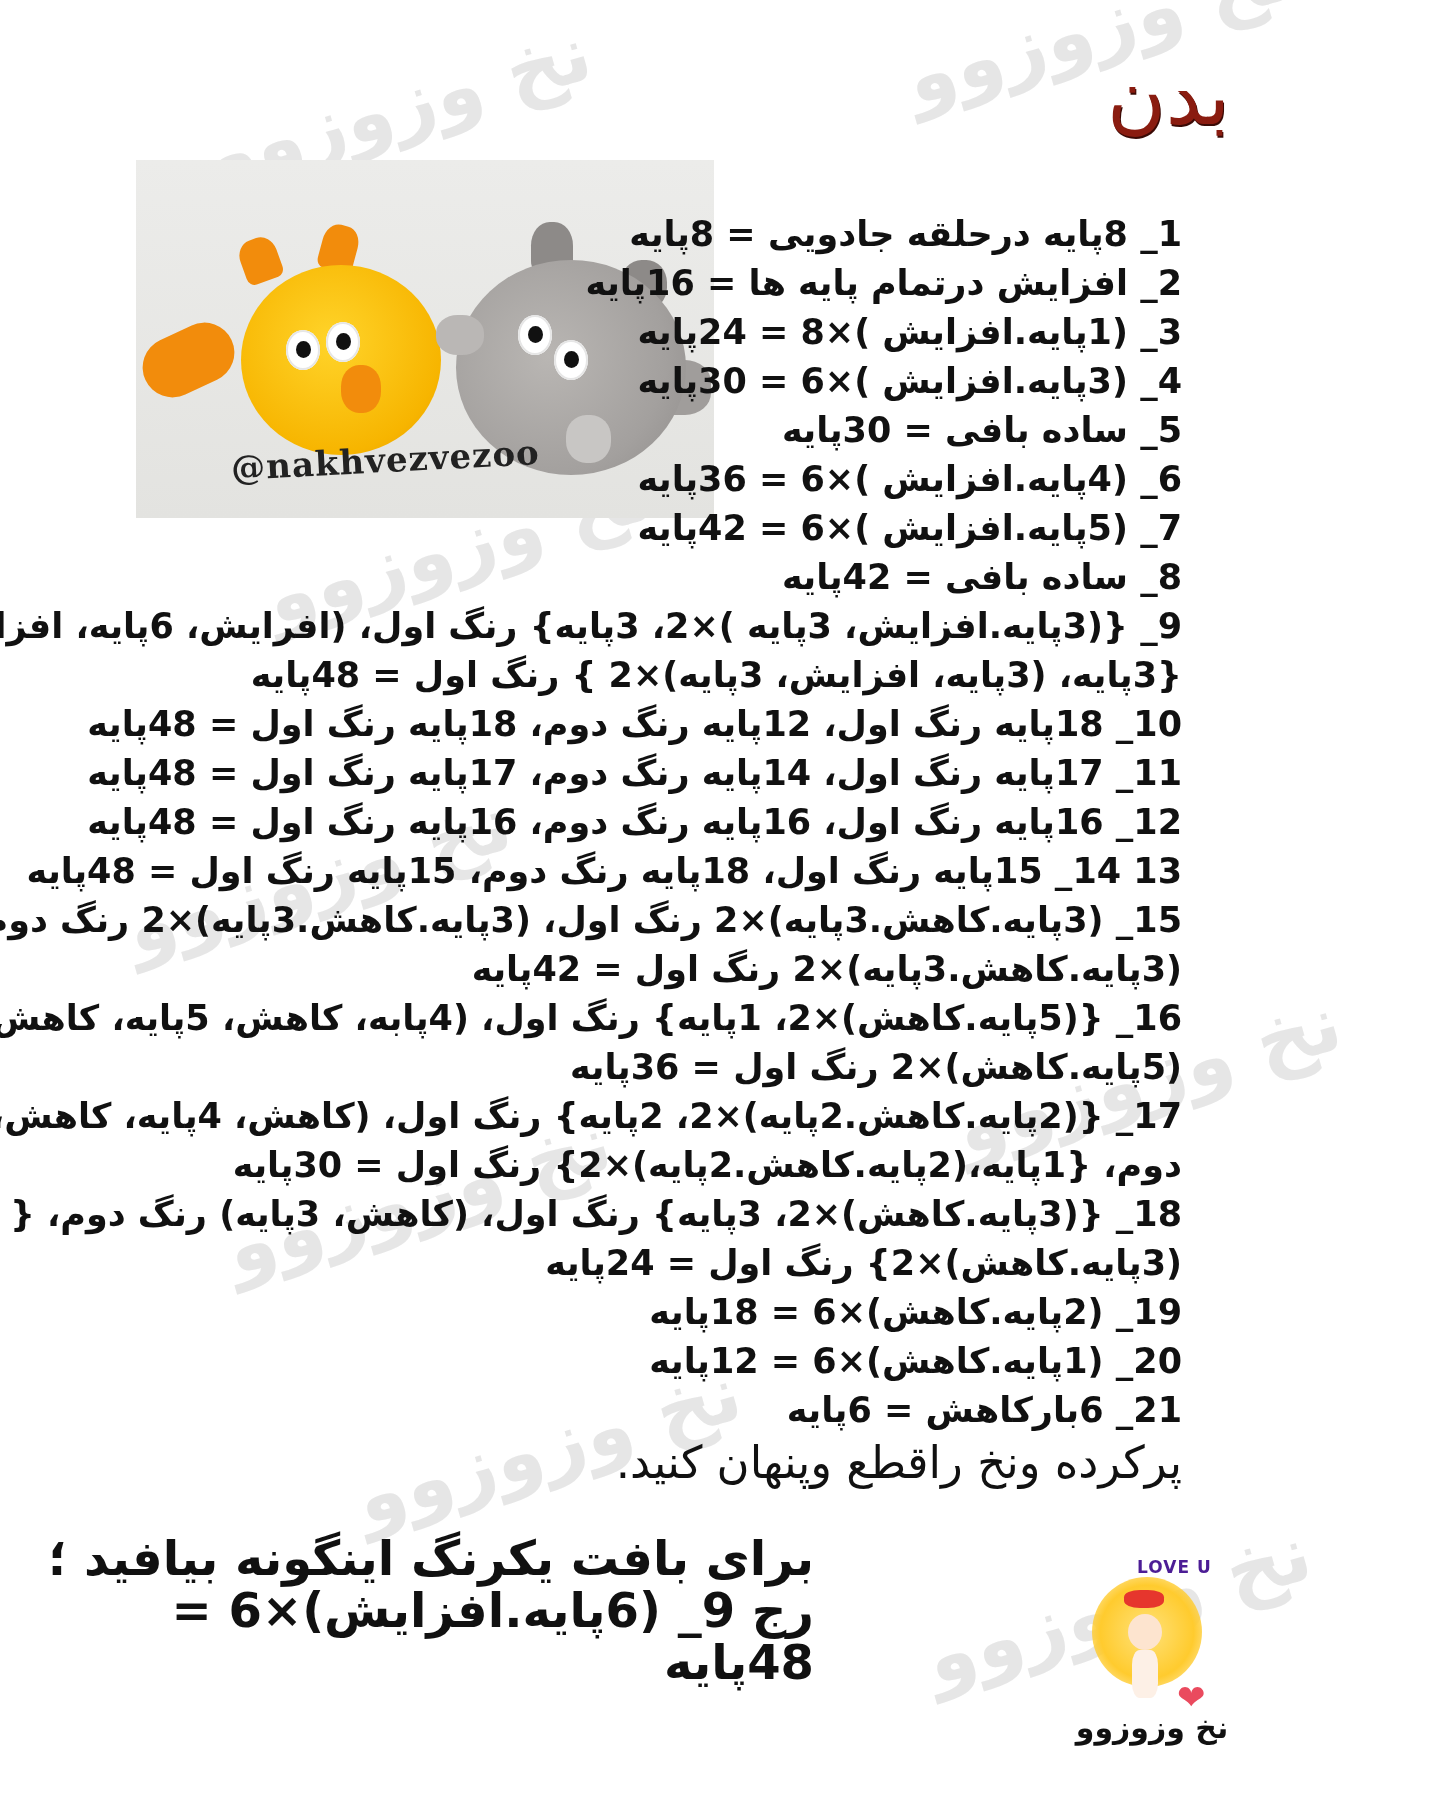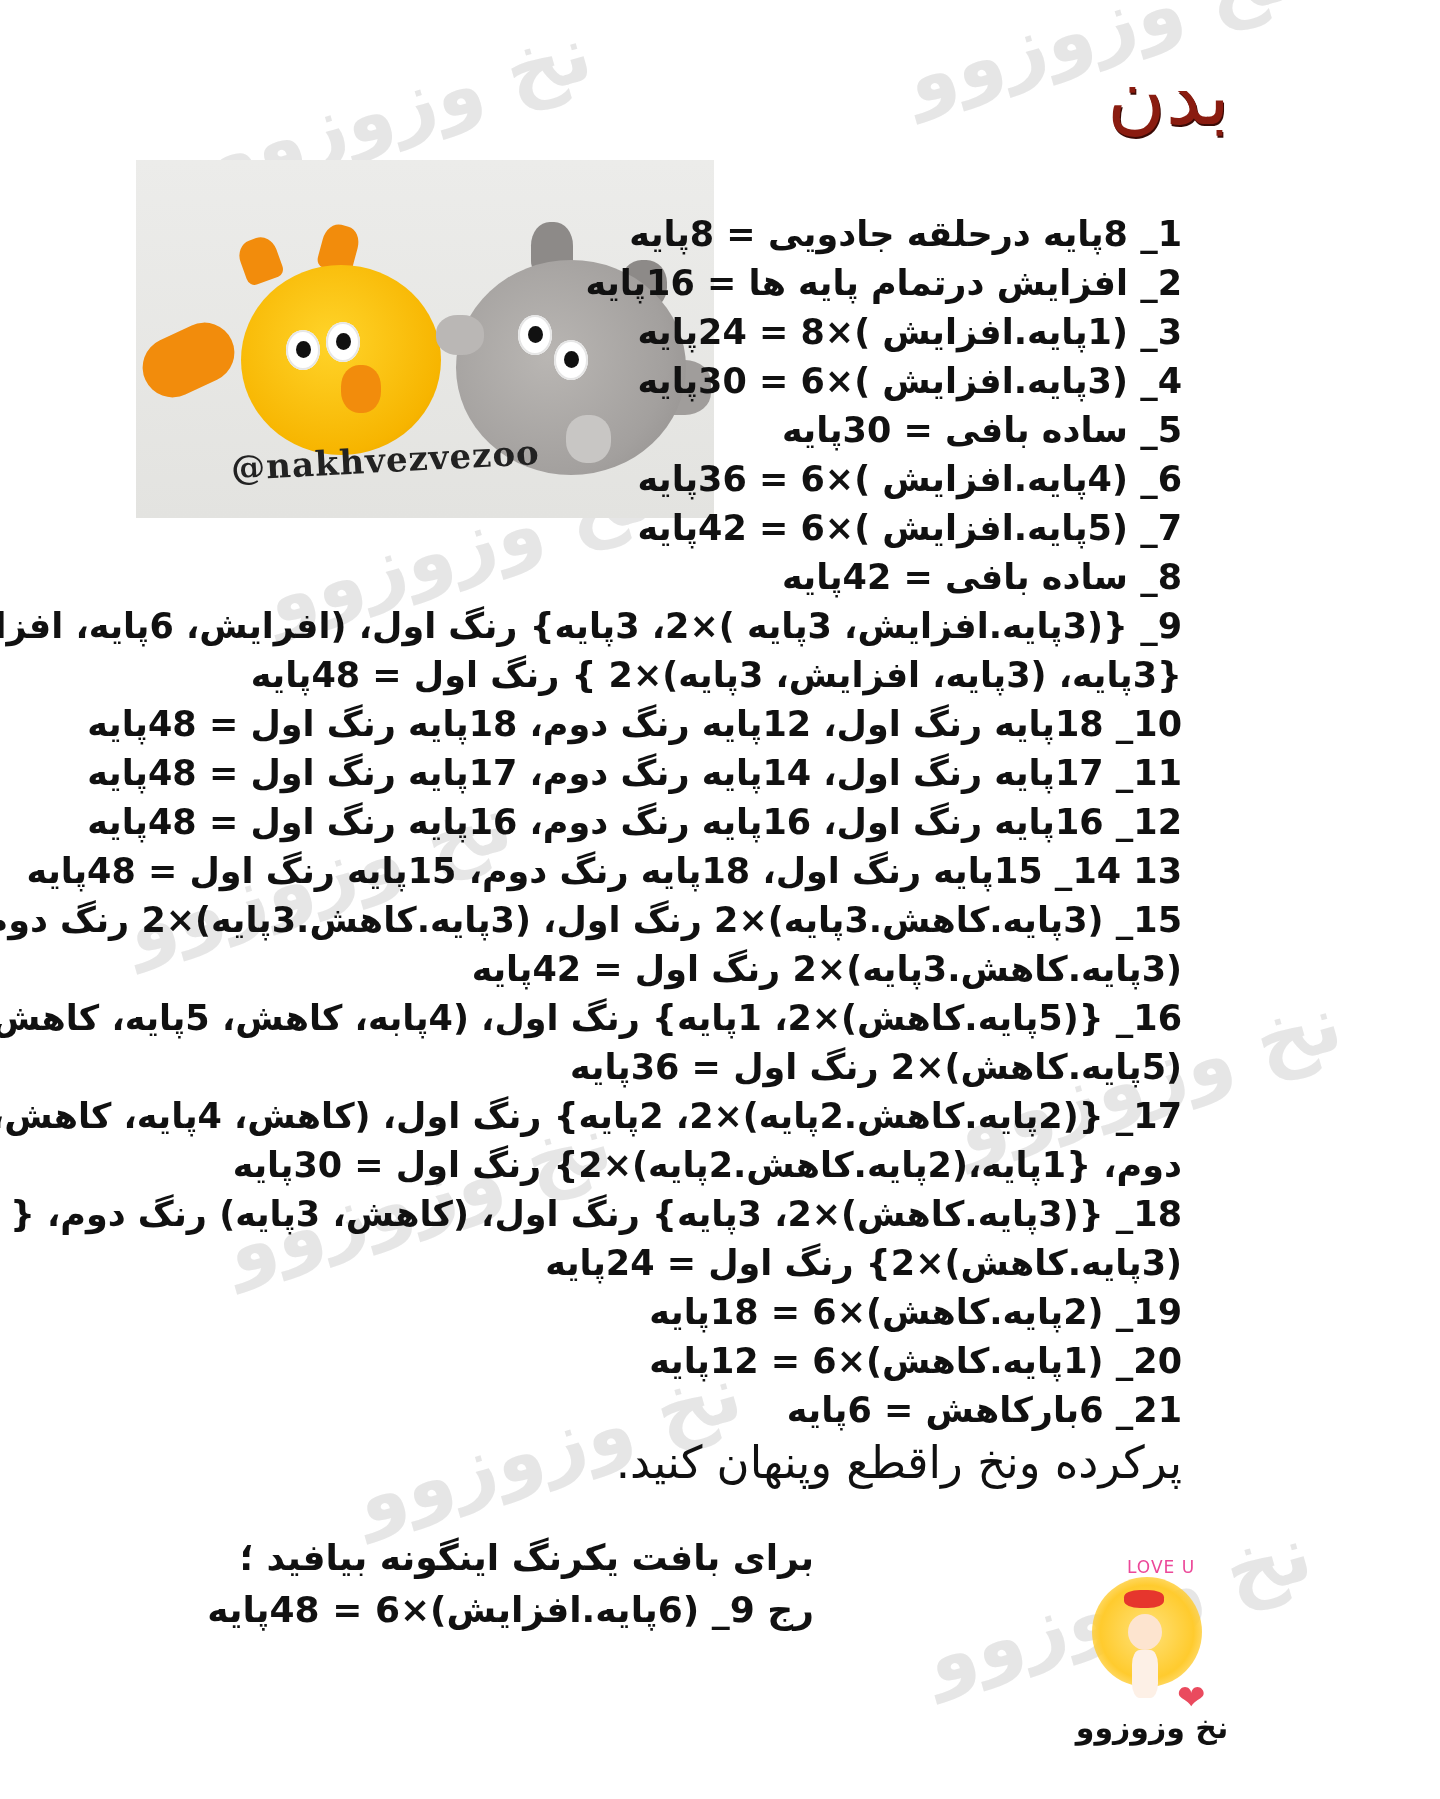--- a/index.html
+++ b/index.html
@@ -46,26 +46,26 @@
     position:absolute; right:258px; top:210px; width:1240px; direction:rtl; text-align:right;
     font-size:35px; line-height:49px; font-weight:bold;
   }
   .rows .line { white-space:nowrap; }
   .closing {
     position:absolute; right:258px; top:1438px; direction:rtl; text-align:right;
     font-size:45px; line-height:49px; font-weight:normal;
   }
   .onecolor {
     position:absolute; right:626px; top:1532px; direction:rtl; text-align:right;
-    font-size:36px; line-height:52px; font-weight:bold;margin-left:24px;
+    font-size:48px; line-height:52px; font-weight:bold;margin-left:24px;
   }
   .logo {
     position:absolute; left:1062px; top:1552px; width:180px; height:230px;
   }
-  .logo .love { position:absolute; left:65px; top:5px; font-size:17px; font-weight:normal; color:#ec4899; letter-spacing:1px; }
+  .logo .love { position:absolute; left:75px; top:5px; font-size:17px; font-weight:bold; color:#4c1d95; letter-spacing:1px; }
   .logo .hair { position:absolute; left:30px; top:25px; width:110px; height:110px; border-radius:50%;
     background:radial-gradient(circle,#ffe27a 0%,#ffcb2e 60%,rgba(255,210,60,0.2) 100%); }
   .logo .face { position:absolute; left:66px; top:62px; width:34px; height:36px; border-radius:50%; background:#fde4cf; }
   .logo .bow { position:absolute; left:62px; top:38px; width:40px; height:18px; background:#e6362d; border-radius:40%; }
   .logo .bodyg { position:absolute; left:70px; top:98px; width:26px; height:48px; background:#fdf0e6; border-radius:30%; }
   .logo .heart { position:absolute; left:115px; top:125px; font-size:34px; color:#ea4a5e; }
   .logo .name { position:absolute; left:0; right:0; top:158px; text-align:center; direction:rtl; font-size:30px; font-weight:bold; color:#111; }
 </style>
 </head>
 <body>

